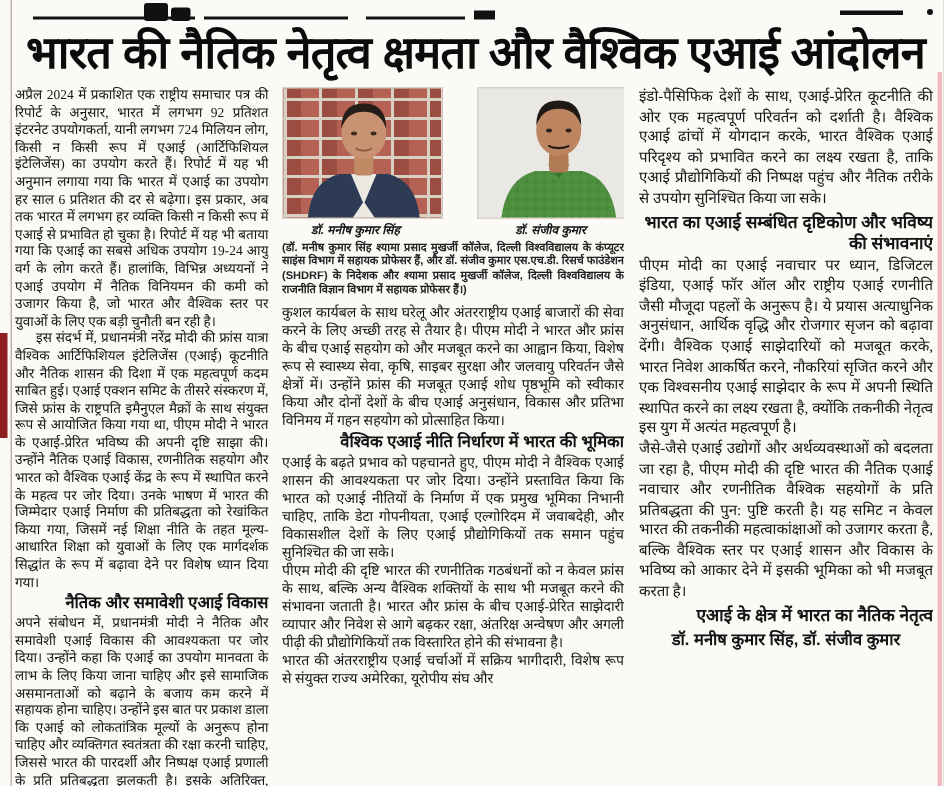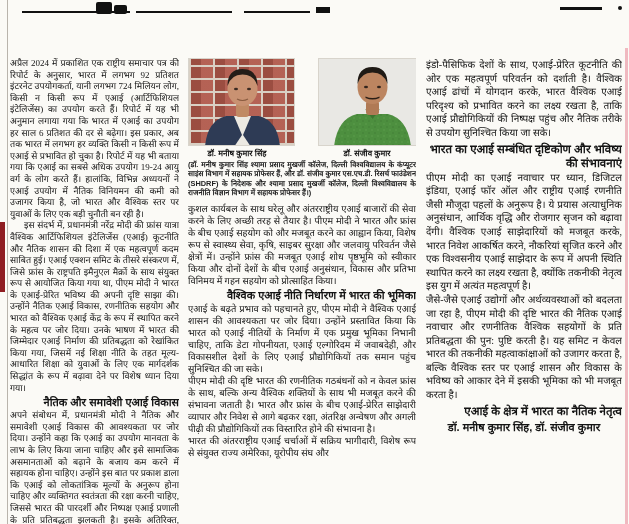--- a/index.html
+++ b/index.html
@@ -49,21 +49,21 @@
   .col3{width:196px;font-size:10px;line-height:13.6px;}
   .col p{text-align:justify;}
   .indent{text-indent:14px;}
   .subhead{
     font-family:"Liberation Sans","DejaVu Sans",sans-serif;
     font-weight:700;font-size:11px;line-height:13px;margin:2px 0 1px;text-align:right;
   }
   .col3 .subhead{font-size:11.5px;line-height:14px;}
   
   .photos-row{display:flex;justify-content:space-between;width:228px;}
-  .figure{width:98px;}
+  .figure{width:98px;font-style:italic;}
   .photo{width:107px;height:88px;position:relative;overflow:hidden;border:1px solid #d8d4cc;}
   .photo-brick{
     background-color:var(--brick);
     background-image:
       repeating-linear-gradient(0deg, var(--mortar) 0 2px, rgba(0,0,0,0) 2px 13px),
       repeating-linear-gradient(90deg, var(--mortar) 0 2px, rgba(0,0,0,0) 2px 24px),
       repeating-linear-gradient(90deg, rgba(0,0,0,0.12) 0 12px, rgba(255,255,255,0.06) 12px 24px);
   }
   .photo-plain{background:#e9e8e4;}
   .photo svg{position:absolute;left:0;top:0;}
@@ -94,20 +94,21 @@
       <div class="frag f5"></div>
       <div class="frag f6"></div>
     <div class="frag f7"></div>
       <div class="frag f8"></div>
   </div>
 
   <div class="left-rule"></div>
   <div class="red-bar"></div>
   <div class="right-pink"></div>
 
+  <h1 class="headline">भारत की नैतिक नेतृत्व क्षमता और वैश्विक एआई आंदोलन</h1>
 
   <div class="content">
 
     <div class="col col1">
       <p>अप्रैल 2024 में प्रकाशित एक राष्ट्रीय समाचार पत्र की रिपोर्ट के अनुसार, भारत में लगभग 92 प्रतिशत इंटरनेट उपयोगकर्ता, यानी लगभग 724 मिलियन लोग, किसी न किसी रूप में एआई (आर्टिफिशियल इंटेलिजेंस) का उपयोग करते हैं। रिपोर्ट में यह भी अनुमान लगाया गया कि भारत में एआई का उपयोग हर साल 6 प्रतिशत की दर से बढ़ेगा। इस प्रकार, अब तक भारत में लगभग हर व्यक्ति किसी न किसी रूप में एआई से प्रभावित हो चुका है। रिपोर्ट में यह भी बताया गया कि एआई का सबसे अधिक उपयोग 19-24 आयु वर्ग के लोग करते हैं। हालांकि, विभिन्न अध्ययनों ने एआई उपयोग में नैतिक विनियमन की कमी को उजागर किया है, जो भारत और वैश्विक स्तर पर युवाओं के लिए एक बड़ी चुनौती बन रही है।</p>
       <p class="indent">इस संदर्भ में, प्रधानमंत्री नरेंद्र मोदी की फ्रांस यात्रा वैश्विक आर्टिफिशियल इंटेलिजेंस (एआई) कूटनीति और नैतिक शासन की दिशा में एक महत्वपूर्ण कदम साबित हुई। एआई एक्शन समिट के तीसरे संस्करण में, जिसे फ्रांस के राष्ट्रपति इमैनुएल मैक्रों के साथ संयुक्त रूप से आयोजित किया गया था, पीएम मोदी ने भारत के एआई-प्रेरित भविष्य की अपनी दृष्टि साझा की। उन्होंने नैतिक एआई विकास, रणनीतिक सहयोग और भारत को वैश्विक एआई केंद्र के रूप में स्थापित करने के महत्व पर जोर दिया। उनके भाषण में भारत की जिम्मेदार एआई निर्माण की प्रतिबद्धता को रेखांकित किया गया, जिसमें नई शिक्षा नीति के तहत मूल्य-आधारित शिक्षा को युवाओं के लिए एक मार्गदर्शक सिद्धांत के रूप में बढ़ावा देने पर विशेष ध्यान दिया गया।</p>
       <div class="subhead">नैतिक और समावेशी एआई विकास</div>
       <p>अपने संबोधन में, प्रधानमंत्री मोदी ने नैतिक और समावेशी एआई विकास की आवश्यकता पर जोर दिया। उन्होंने कहा कि एआई का उपयोग मानवता के लाभ के लिए किया जाना चाहिए और इसे सामाजिक असमानताओं को बढ़ाने के बजाय कम करने में सहायक होना चाहिए। उन्होंने इस बात पर प्रकाश डाला कि एआई को लोकतांत्रिक मूल्यों के अनुरूप होना चाहिए और व्यक्तिगत स्वतंत्रता की रक्षा करनी चाहिए, जिससे भारत की पारदर्शी और निष्पक्ष एआई प्रणाली के प्रति प्रतिबद्धता झलकती है। इसके अतिरिक्त, उन्होंने भारत की वैश्विक एआई नेतृत्व बनने की महत्वाकांक्षा को रेखांकित किया। भारत अपनी तेजी से बढ़ती डिजिटल अवसंरचना, जीवंत स्टार्टअप पारिस्थितिकी तंत्र और</p>
     </div>
 

